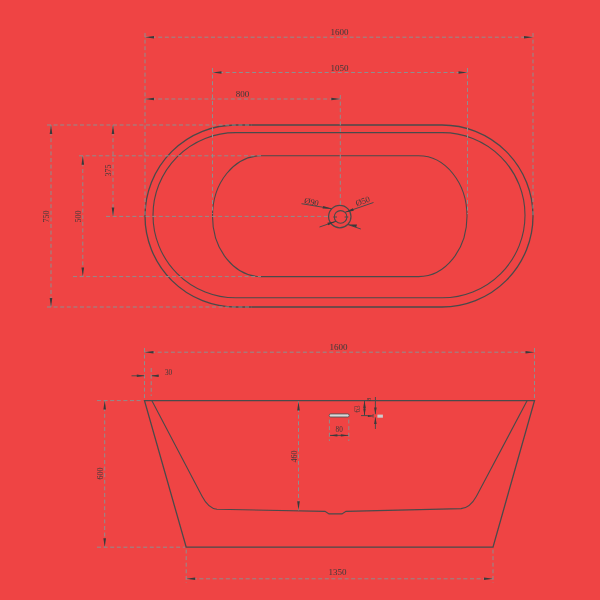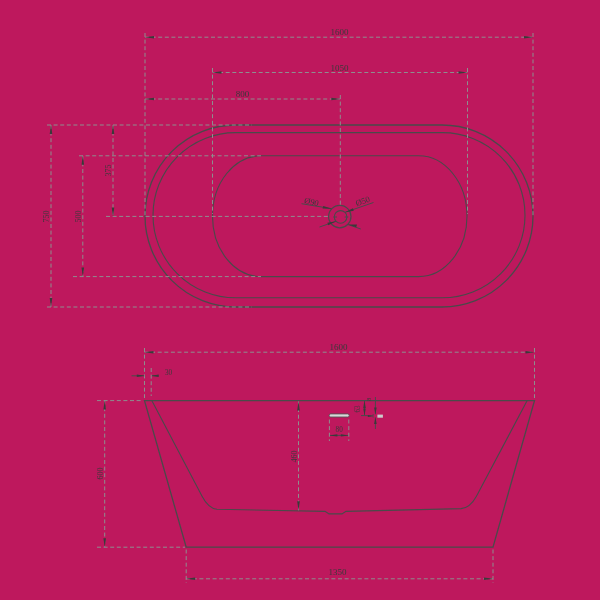--- a/index.html
+++ b/index.html
@@ -1,16 +1,16 @@
 <!DOCTYPE html>
 <html><head>
 <meta charset="utf-8">
 <style>
   html,body{margin:0;padding:0;background:#ffffff;}
-  #page{width:600px;height:600px;position:relative;background:#be185d;}
+  #page{width:600px;height:600px;position:relative;background:#ef4444;}
   svg{display:block;}
   text{font-family:"Liberation Serif", serif; fill:#3a3a3a;}
 </style>
 </head>
 <body>
 <div id="page">
 <svg width="600" height="600" viewBox="0 0 600 600">
 <defs>
 </defs>
 <g stroke-linecap="butt" fill="none">

